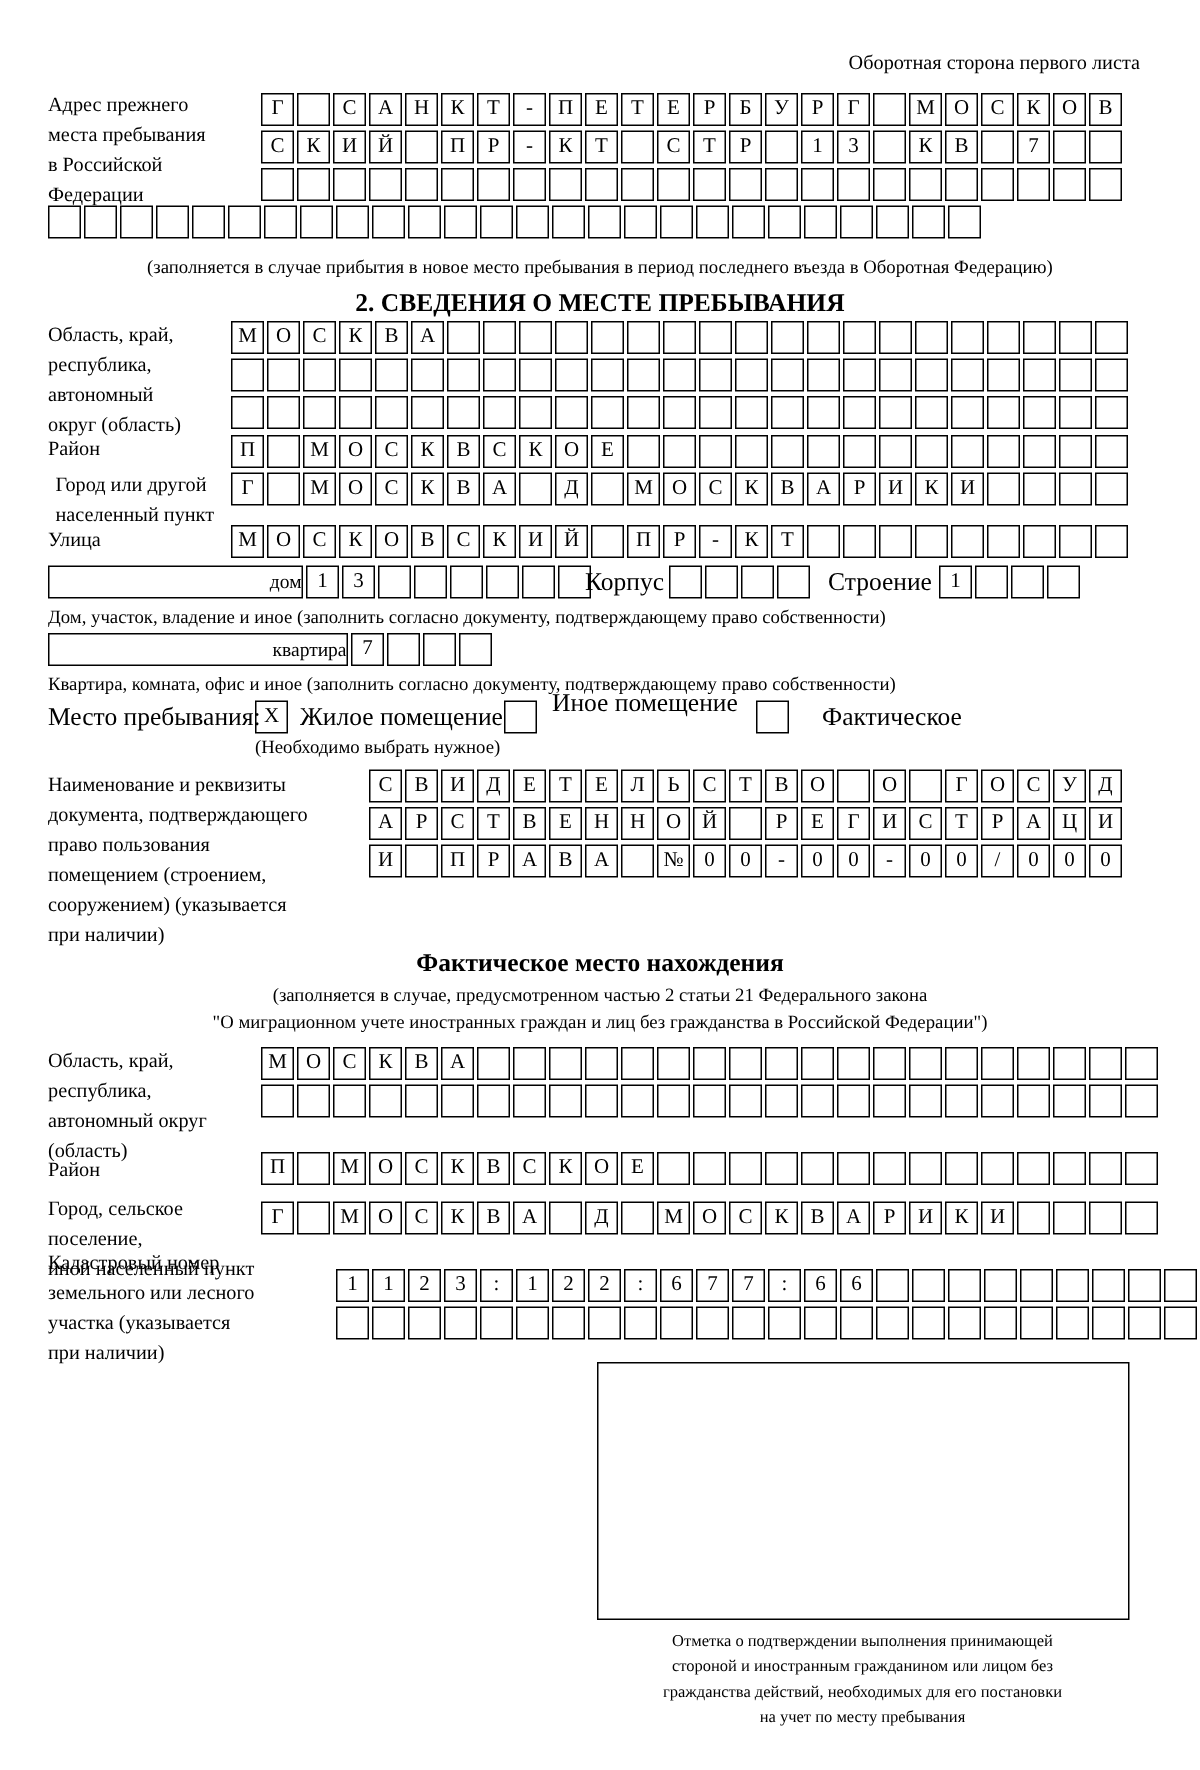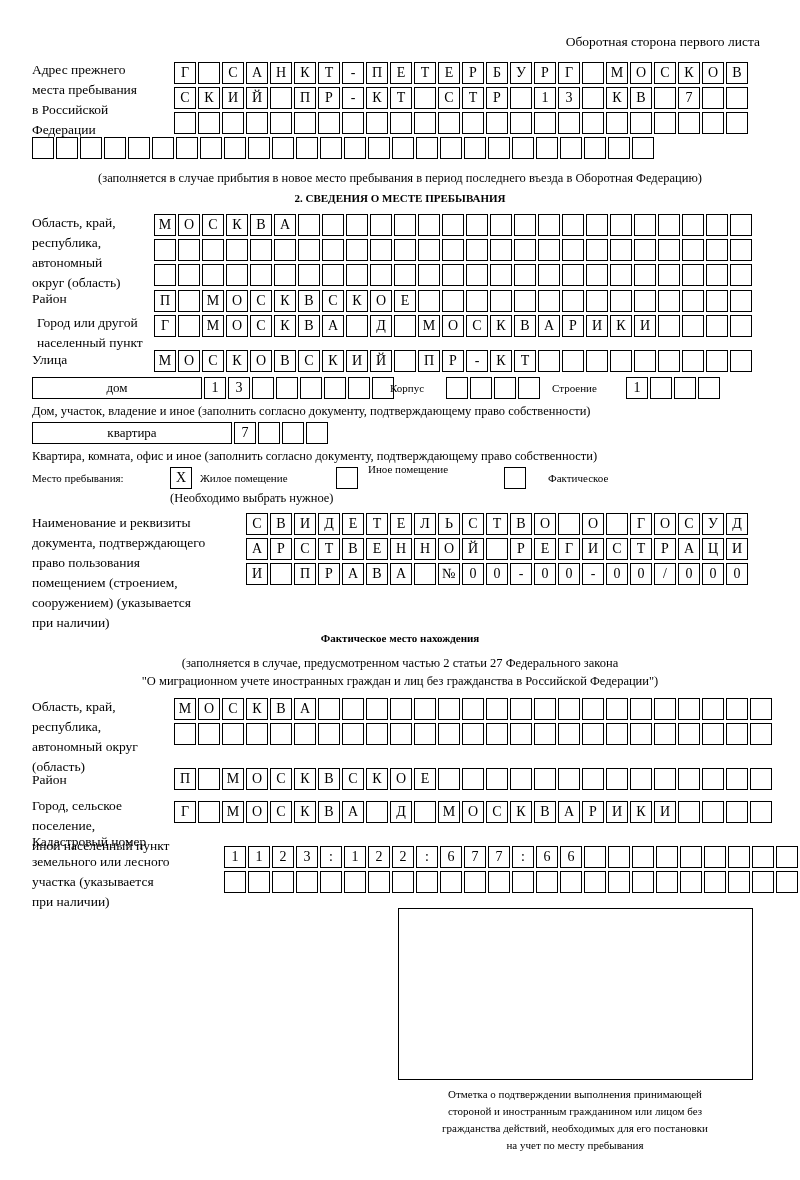--- a/index.html
+++ b/index.html
@@ -38,21 +38,21 @@
     font-size: 12.5px;
     line-height: 18px;
   }
   .center-note {
     text-align: center;
     font-size: 12.5px;
     line-height: 17px;
   }
   .section-title {
     font-weight: bold;
-    font-size: 11px;
+    font-size: 17px;
     text-align: center;
   }
 
   
   .cells {
     display: flex;
     gap: 0px;
   }
   .cell {
     width: 22px;
@@ -64,26 +64,26 @@
     font-size: 14px;
     line-height: 20px;
     font-family: "Liberation Serif", serif;
     background: #fff;
   }
   .boxlabel {
     border: 1px solid #000;
     box-sizing: border-box;
     height: 22px;
     line-height: 20px;
-    text-align: center;
+    text-align: right;
     font-size: 13px;
     background: #fff;
   }
   .plain {
-    font-size: 11px;
+    font-size: 17px;
     line-height: 22px;
   }
   .checkbox {
     width: 22px;
     height: 22px;
     border: 1px solid #000;
     box-sizing: border-box;
     display: inline-block;
     text-align: center;
     line-height: 20px;
@@ -514,21 +514,21 @@
       <div class="cell">-</div>
       <div class="cell">0</div>
       <div class="cell">0</div>
       <div class="cell">/</div>
       <div class="cell">0</div>
       <div class="cell">0</div>
       <div class="cell">0</div>
     </div>
 
   <div class="abs section-title" style="left:32px; top:632px; width:736px;">Фактическое место нахождения</div>
-  <div class="abs center-note" style="left:32px; top:655px; width:736px;">(заполняется в случае, предусмотренном частью 2 статьи 27 Федерального закона</div>
+  <div class="abs center-note" style="left:32px; top:655px; width:736px;">(заполняется в случае, предусмотренном частью 2 статьи 21 Федерального закона</div>
   <div class="abs center-note" style="left:32px; top:673px; width:736px;">"О миграционном учете иностранных граждан и лиц без гражданства в Российской Федерации")</div>
 
   <div class="abs lbl" style="left:32px; top:697px; width:150px;">Область, край,
 республика,
 автономный округ
 (область)</div>
   <div class="abs cells" id="s3-region-0" style="left:174px; top:698px;">
       <div class="cell">М</div>
       <div class="cell">О</div>
       <div class="cell">С</div>

